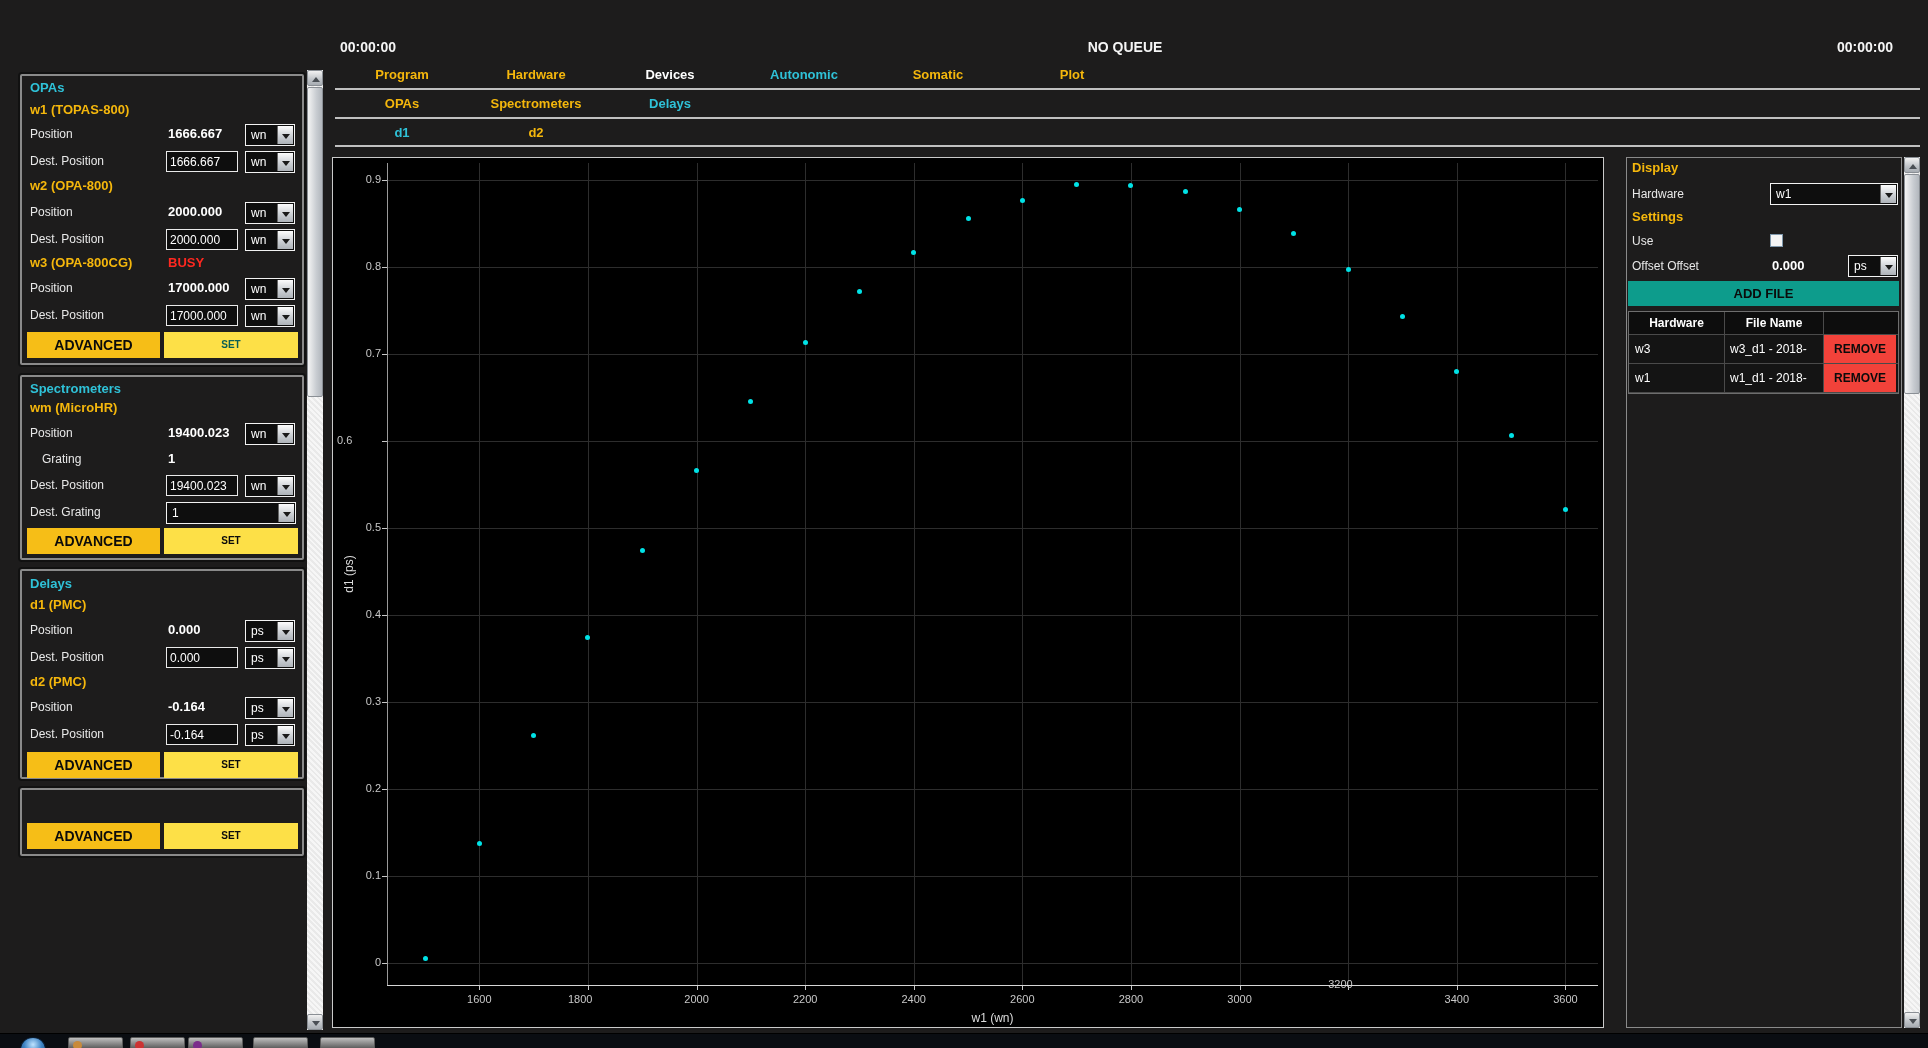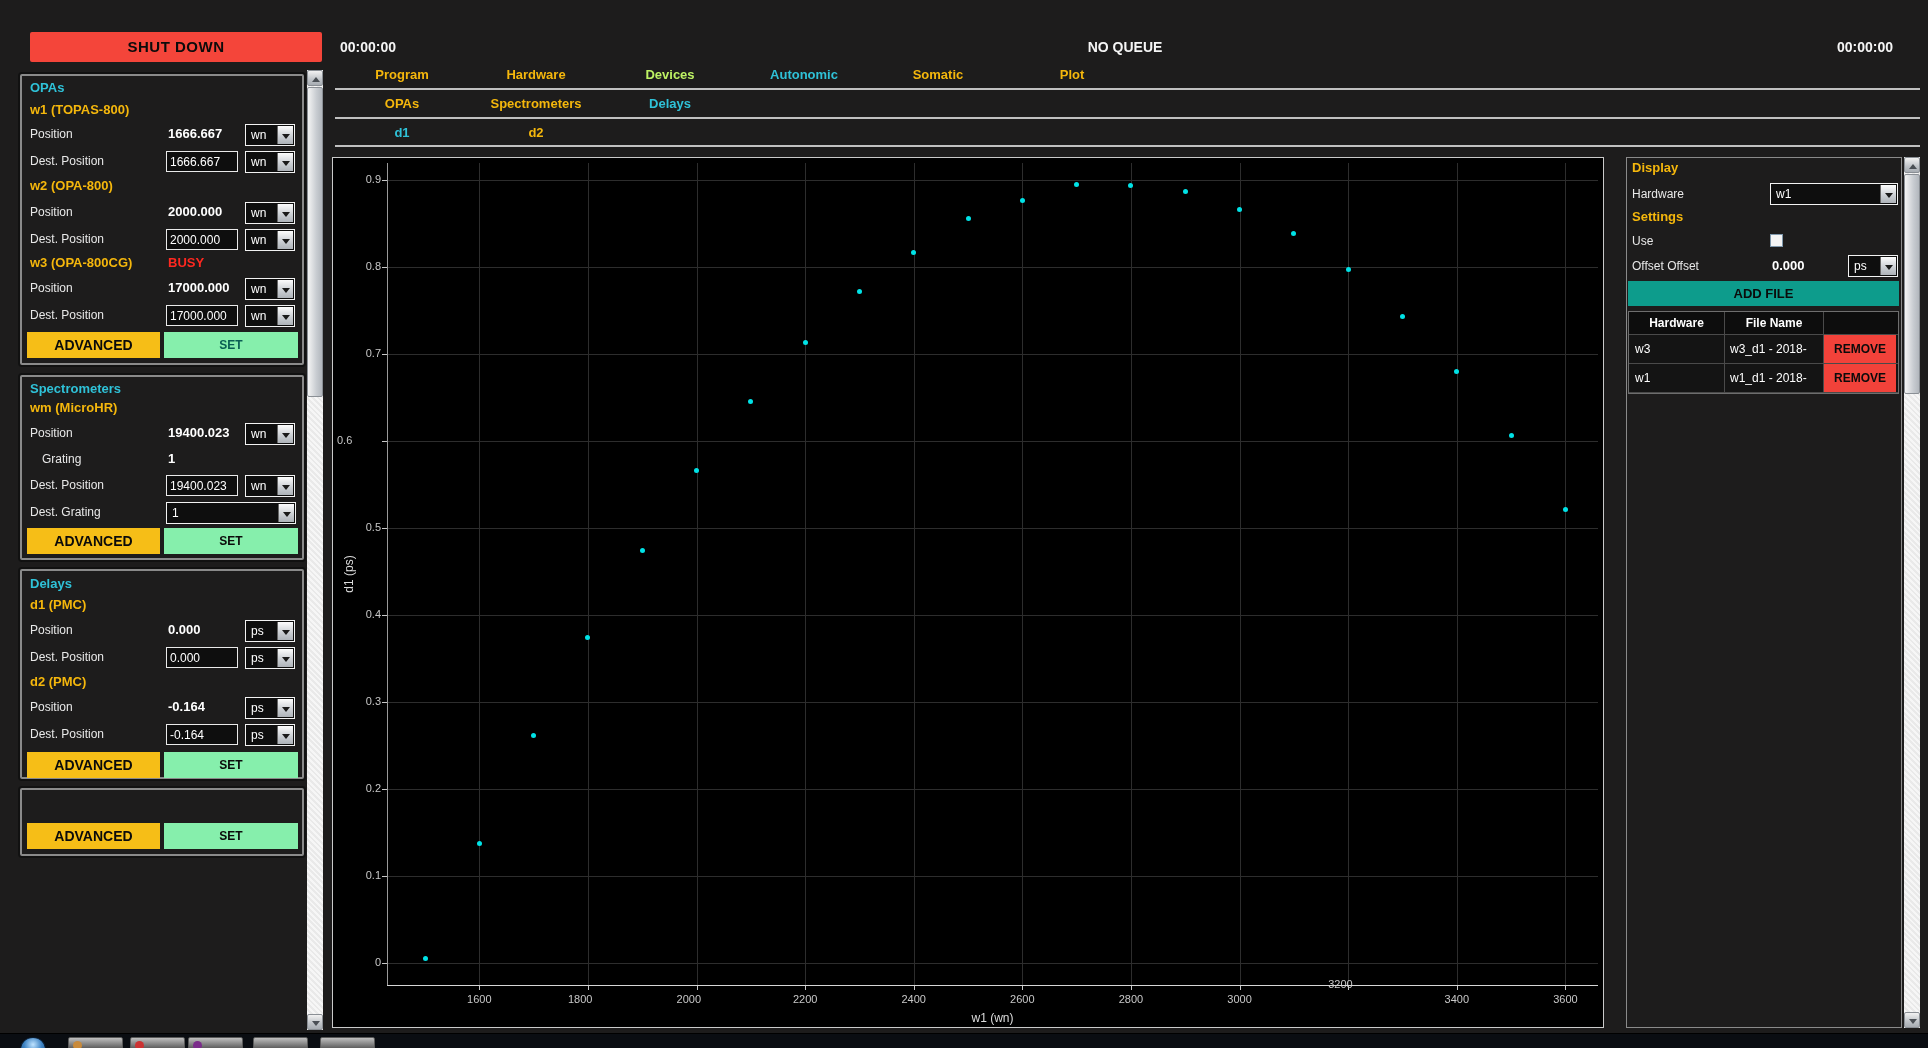--- a/index.html
+++ b/index.html
@@ -45,21 +45,21 @@
   .tbox{position:absolute;height:21px;border:1px solid #e9e9e9;background:#0e0e0e;color:#fff;
     font-size:12px;padding:0 3px;outline:none;}
   .combo{position:absolute;height:22px;border:1px solid #f2f2f2;background:#0e0e0e;cursor:pointer;}
   .combo-value{position:absolute;left:5px;top:3px;font-size:12px;color:#fff;}
   .combo-btn{position:absolute;right:1px;top:1px;bottom:1px;width:16px;
     background:linear-gradient(#fdfdfd,#c9cdd2 60%,#aeb3b9);border-left:1px solid #666;}
   .combo-arrow{position:absolute;left:4px;top:8px;width:0;height:0;border-left:4px solid transparent;
     border-right:4px solid transparent;border-top:5px solid #1a1a1a;}
   .btn{position:absolute;font-weight:bold;text-align:center;color:#0b0b0b;cursor:pointer;}
   .btn-adv{background:#f6be17;font-size:14px;}
-  .btn-set{background:#86efac;font-size:12px;}
+  .btn-set{background:#fde047;font-size:10px;}
   .btn-set.disabled{color:#0a5e54;}
 
   
   .sb-track{position:absolute;width:16px;background:repeating-linear-gradient(45deg,#f6f6f6 0 2px,#e9e9e9 2px 4px);}
   .sb-btn{position:absolute;width:16px;height:16px;background:linear-gradient(#f2f2f2,#bfc3c8 60%,#a7acb2);
     border:1px solid #8a8f95;border-radius:2px;}
   .sb-arrow-up{position:absolute;left:4px;top:6px;width:0;height:0;border-left:4px solid transparent;
     border-right:4px solid transparent;border-bottom:5px solid #4a4f55;}
   .sb-arrow-down{position:absolute;left:4px;top:6px;width:0;height:0;border-left:4px solid transparent;
     border-right:4px solid transparent;border-top:5px solid #4a4f55;}
@@ -102,29 +102,28 @@
     background:radial-gradient(circle at 50% 30%,#bfe3ff 0%,#3f84c4 45%,#123a66 100%);
     border:1px solid #0a1c30;}
   .tb-hint{position:absolute;left:4px;top:3px;width:9px;height:9px;border-radius:50%;}
 </style>
 </head>
 <body>
 
 <div id="stage">
 
 
-  <div id="shutdown-btn">SHUT DOWN</div>
   <div class="topbar-text" style="left:340px;top:39px;">00:00:00</div>
   <div class="topbar-text" style="left:1020px;top:39px;width:210px;text-align:center;">NO QUEUE</div>
   <div class="topbar-text" style="left:1790px;top:39px;width:103px;text-align:right;">00:00:00</div>
 
   <div id="nav">
       <div class="nav-tab" style="left: 335px; top: 66px; color: rgb(245, 183, 12);">Program</div>
       <div class="nav-tab" style="left: 469px; top: 66px; color: rgb(245, 183, 12);">Hardware</div>
-      <div class="nav-tab" style="left: 603px; top: 66px; color: #bef264;">Devices</div>
+      <div class="nav-tab" style="left: 603px; top: 66px; color: #ffffff;">Devices</div>
       <div class="nav-tab" style="left: 737px; top: 66px; color: rgb(47, 194, 216);">Autonomic</div>
       <div class="nav-tab" style="left: 871px; top: 66px; color: rgb(245, 183, 12);">Somatic</div>
       <div class="nav-tab" style="left: 1005px; top: 66px; color: rgb(245, 183, 12);">Plot</div>
       <div class="nav-tab" style="left: 335px; top: 95px; color: rgb(245, 183, 12);">OPAs</div>
       <div class="nav-tab" style="left: 469px; top: 95px; color: rgb(245, 183, 12);">Spectrometers</div>
       <div class="nav-tab" style="left: 603px; top: 95px; color: rgb(47, 194, 216);">Delays</div>
       <div class="nav-tab" style="left: 335px; top: 124px; color: rgb(47, 194, 216);">d1</div>
       <div class="nav-tab" style="left: 469px; top: 124px; color: rgb(245, 183, 12);">d2</div>
     </div>
   <div class="nav-underline" style="top:88px;"></div>
@@ -274,21 +273,21 @@
 
   <div id="plot">
       <div class="gl" style="left: 146.318px; top: 5px; width: 1px; height: 822px;"></div>
       <div class="tick" style="left: 146.318px; top: 827px; width: 1px; height: 5px;"></div>
       <div class="tick-label" style="left: 126.318px; top: 835px; width: 40px; text-align: center;">1600</div>
       <div class="gl" style="left: 254.928px; top: 5px; width: 1px; height: 822px;"></div>
       <div class="tick" style="left: 254.928px; top: 827px; width: 1px; height: 5px;"></div>
       <div class="tick-label" style="left: 234.928px; top: 835px; width: 40px; text-align: left;">1800</div>
       <div class="gl" style="left: 363.538px; top: 5px; width: 1px; height: 822px;"></div>
       <div class="tick" style="left: 363.538px; top: 827px; width: 1px; height: 5px;"></div>
-      <div class="tick-label" style="left: 343.538px; top: 835px; width: 40px; text-align: left;">2000</div>
+      <div class="tick-label" style="left: 343.538px; top: 835px; width: 40px; text-align: center;">2000</div>
       <div class="gl" style="left: 472.148px; top: 5px; width: 1px; height: 822px;"></div>
       <div class="tick" style="left: 472.148px; top: 827px; width: 1px; height: 5px;"></div>
       <div class="tick-label" style="left: 452.148px; top: 835px; width: 40px; text-align: center;">2200</div>
       <div class="gl" style="left: 580.758px; top: 5px; width: 1px; height: 822px;"></div>
       <div class="tick" style="left: 580.758px; top: 827px; width: 1px; height: 5px;"></div>
       <div class="tick-label" style="left: 560.758px; top: 835px; width: 40px; text-align: center;">2400</div>
       <div class="gl" style="left: 689.368px; top: 5px; width: 1px; height: 822px;"></div>
       <div class="tick" style="left: 689.368px; top: 827px; width: 1px; height: 5px;"></div>
       <div class="tick-label" style="left: 669.368px; top: 835px; width: 40px; text-align: center;">2600</div>
       <div class="gl" style="left: 797.978px; top: 5px; width: 1px; height: 822px;"></div>

